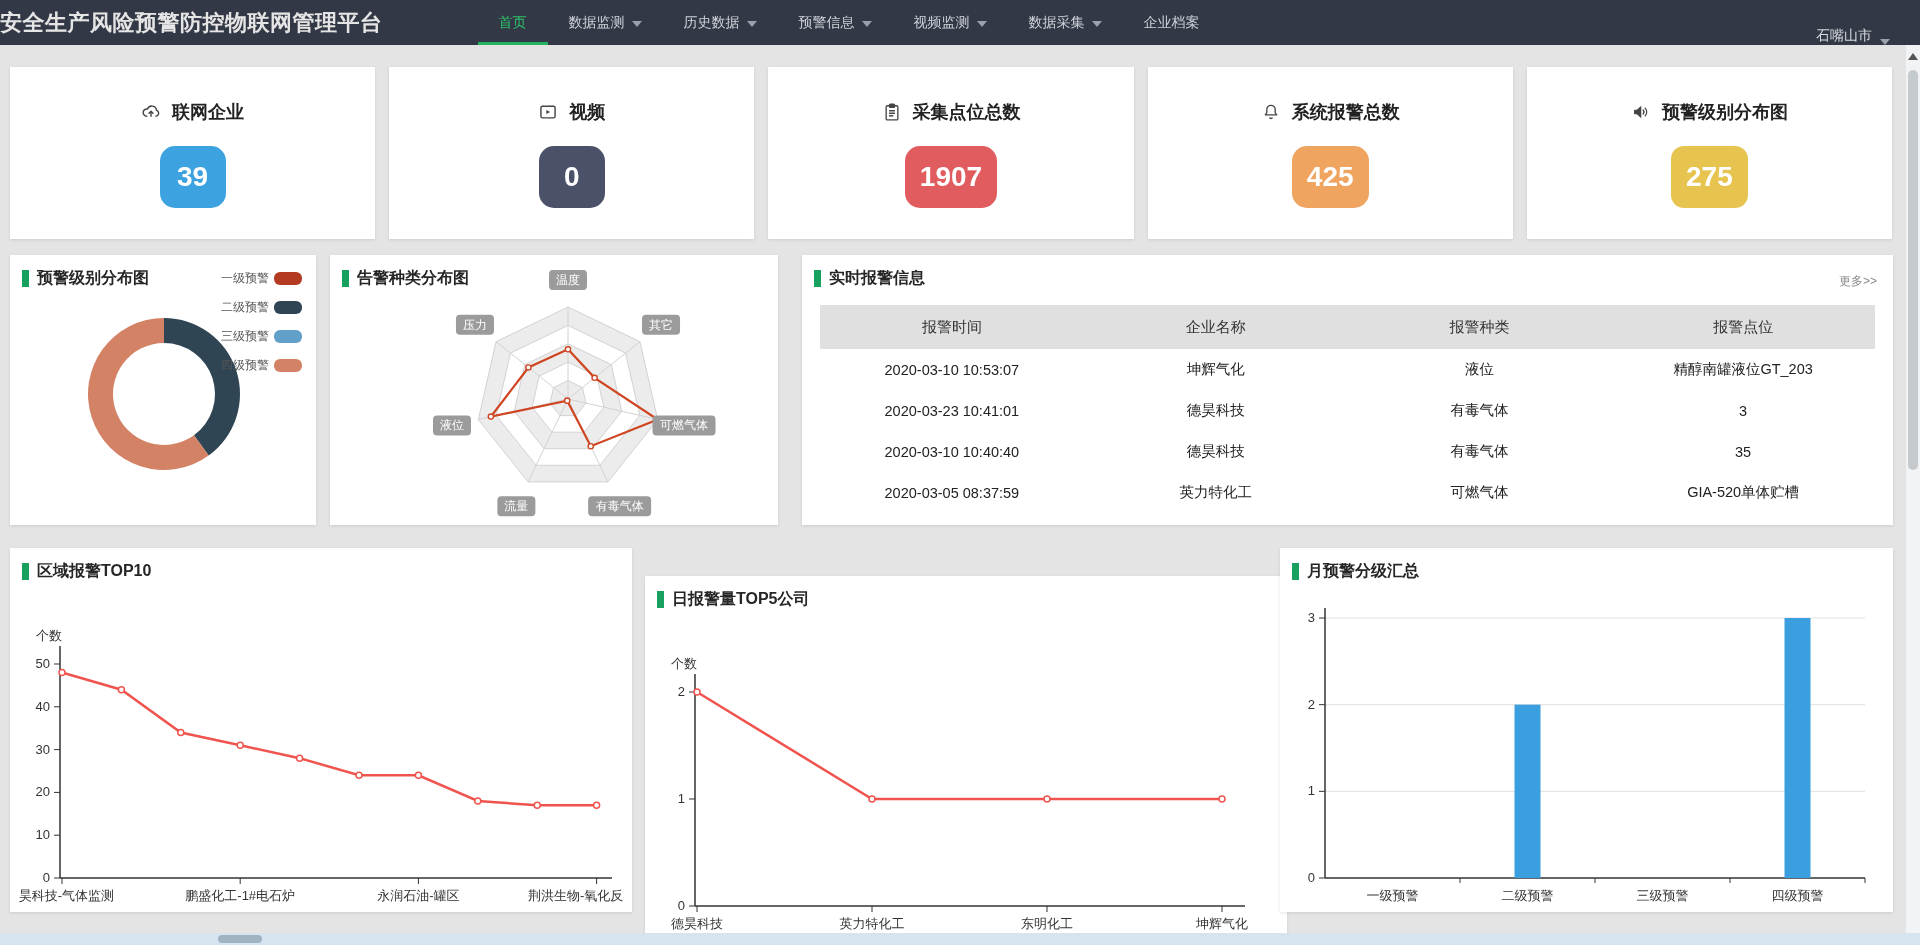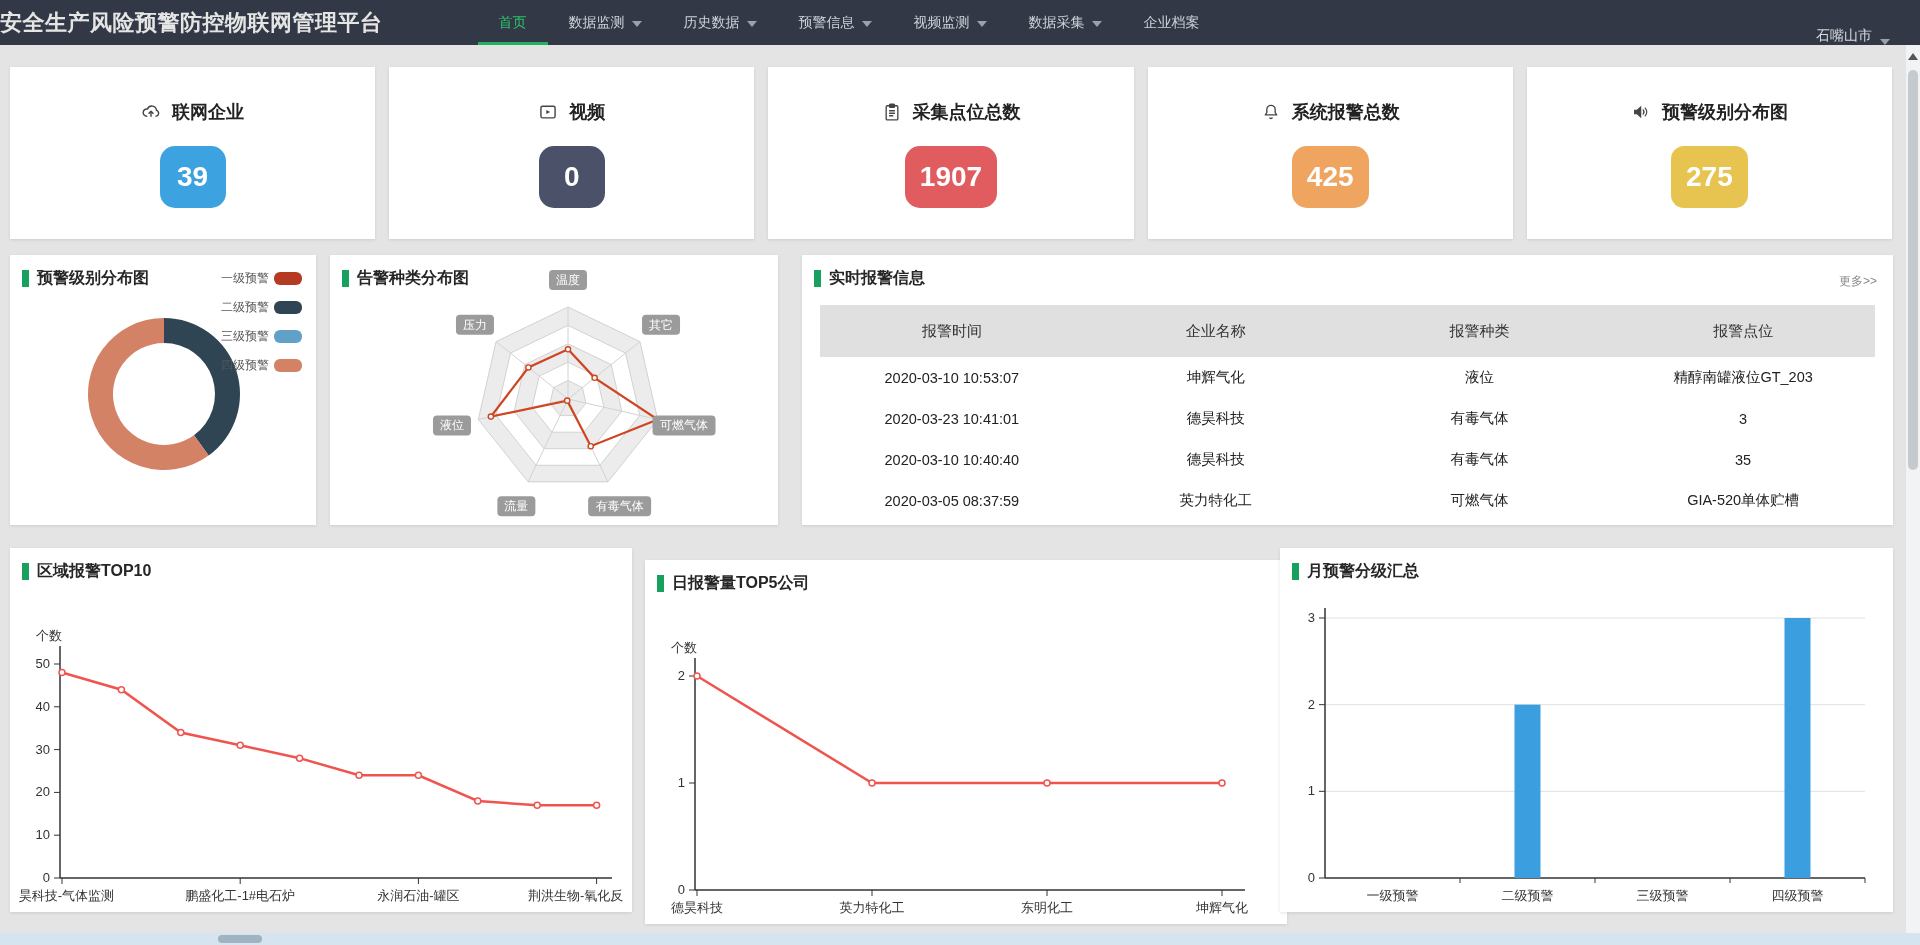--- a/index.html
+++ b/index.html
@@ -32,21 +32,21 @@
 
   
   .legend { position:absolute; top:16px; right:14px; z-index:2; }
   .legend-item { display:flex; align-items:center; justify-content:flex-end; gap:5px; height:14px; margin-bottom:15px; cursor:pointer; }
   .legend-text { font-size:12px; color:#555; }
   .legend-swatch { width:28px; height:13px; border-radius:6px; }
 
   
   .more-link { position:absolute; top:18px; right:16px; font-size:12px; color:#8a8a8a; cursor:pointer; z-index:2;text-align:center; }
   .alarm-table { position:absolute; left:18px; right:18px; top:50px; }
-  .alarm-header { display:grid; grid-template-columns:repeat(4,1fr); background:#e0e0e0; height:52px; align-items:center; }
+  .alarm-header { display:grid; grid-template-columns:repeat(4,1fr); background:#e0e0e0; height:44px; align-items:center; }
   .alarm-header > div { text-align:center; font-size:15px; color:#333; }
   .alarm-row { display:grid; grid-template-columns:repeat(4,1fr); height:41px; align-items:center; }
   .alarm-row > div { text-align:center; font-size:14.5px; color:#222; }
 
   
   .vscroll { position:absolute; top:45px; right:0; width:14px; height:888px; background:#f1f3f5; }
   .vscroll-arrow { position:absolute; top:8px; left:2px; width:0; height:0; border-left:5px solid transparent; border-right:5px solid transparent; border-bottom:7px solid #555; }
   .vscroll-thumb { position:absolute; top:25px; left:2px; width:10px; height:400px; background:#c5cacf; border-radius:5px; }
   .hscroll { position:absolute; left:0; bottom:0; width:1920px; height:12px; background:#d6e4ef; }
   .hscroll-thumb { position:absolute; left:218px; top:2px; width:44px; height:8px; background:#9fb3c0; border-radius:4px; }
@@ -307,21 +307,21 @@
         <circle cx="230.2" cy="197.32" r="3" fill="#fff" stroke="#f0544f" stroke-width="1.5"></circle>
         <circle cx="289.6" cy="210.15999999999997" r="3" fill="#fff" stroke="#f0544f" stroke-width="1.5"></circle>
         <circle cx="349" cy="227.28" r="3" fill="#fff" stroke="#f0544f" stroke-width="1.5"></circle>
         <circle cx="408.4" cy="227.28" r="3" fill="#fff" stroke="#f0544f" stroke-width="1.5"></circle>
         <circle cx="467.8" cy="252.96" r="3" fill="#fff" stroke="#f0544f" stroke-width="1.5"></circle>
         <circle cx="527.2" cy="257.24" r="3" fill="#fff" stroke="#f0544f" stroke-width="1.5"></circle>
         <circle cx="586.6" cy="257.24" r="3" fill="#fff" stroke="#f0544f" stroke-width="1.5"></circle>
       </svg>
   </div>
 
-  <div class="panel" style="left:645px; top:560px; width:642px; height:364px;">
+  <div class="panel" style="left:645px; top:576px; width:642px; height:364px;">
     <div class="panel-title">
         <span class="tbar"></span>
         <span>日报警量TOP5公司</span>
       </div>
     <svg id="top5-svg" width="623" height="364">
         <line x1="50" y1="98" x2="50" y2="330" stroke="#333" stroke-width="1.5"></line>
         <line x1="50" y1="330" x2="600" y2="330" stroke="#333" stroke-width="1.5"></line>
         <line x1="44" y1="330" x2="50" y2="330" stroke="#333"></line>
         <text x="40" y="334" text-anchor="end" fill="#333" font-size="13">0</text>
         <line x1="44" y1="223" x2="50" y2="223" stroke="#333"></line>

